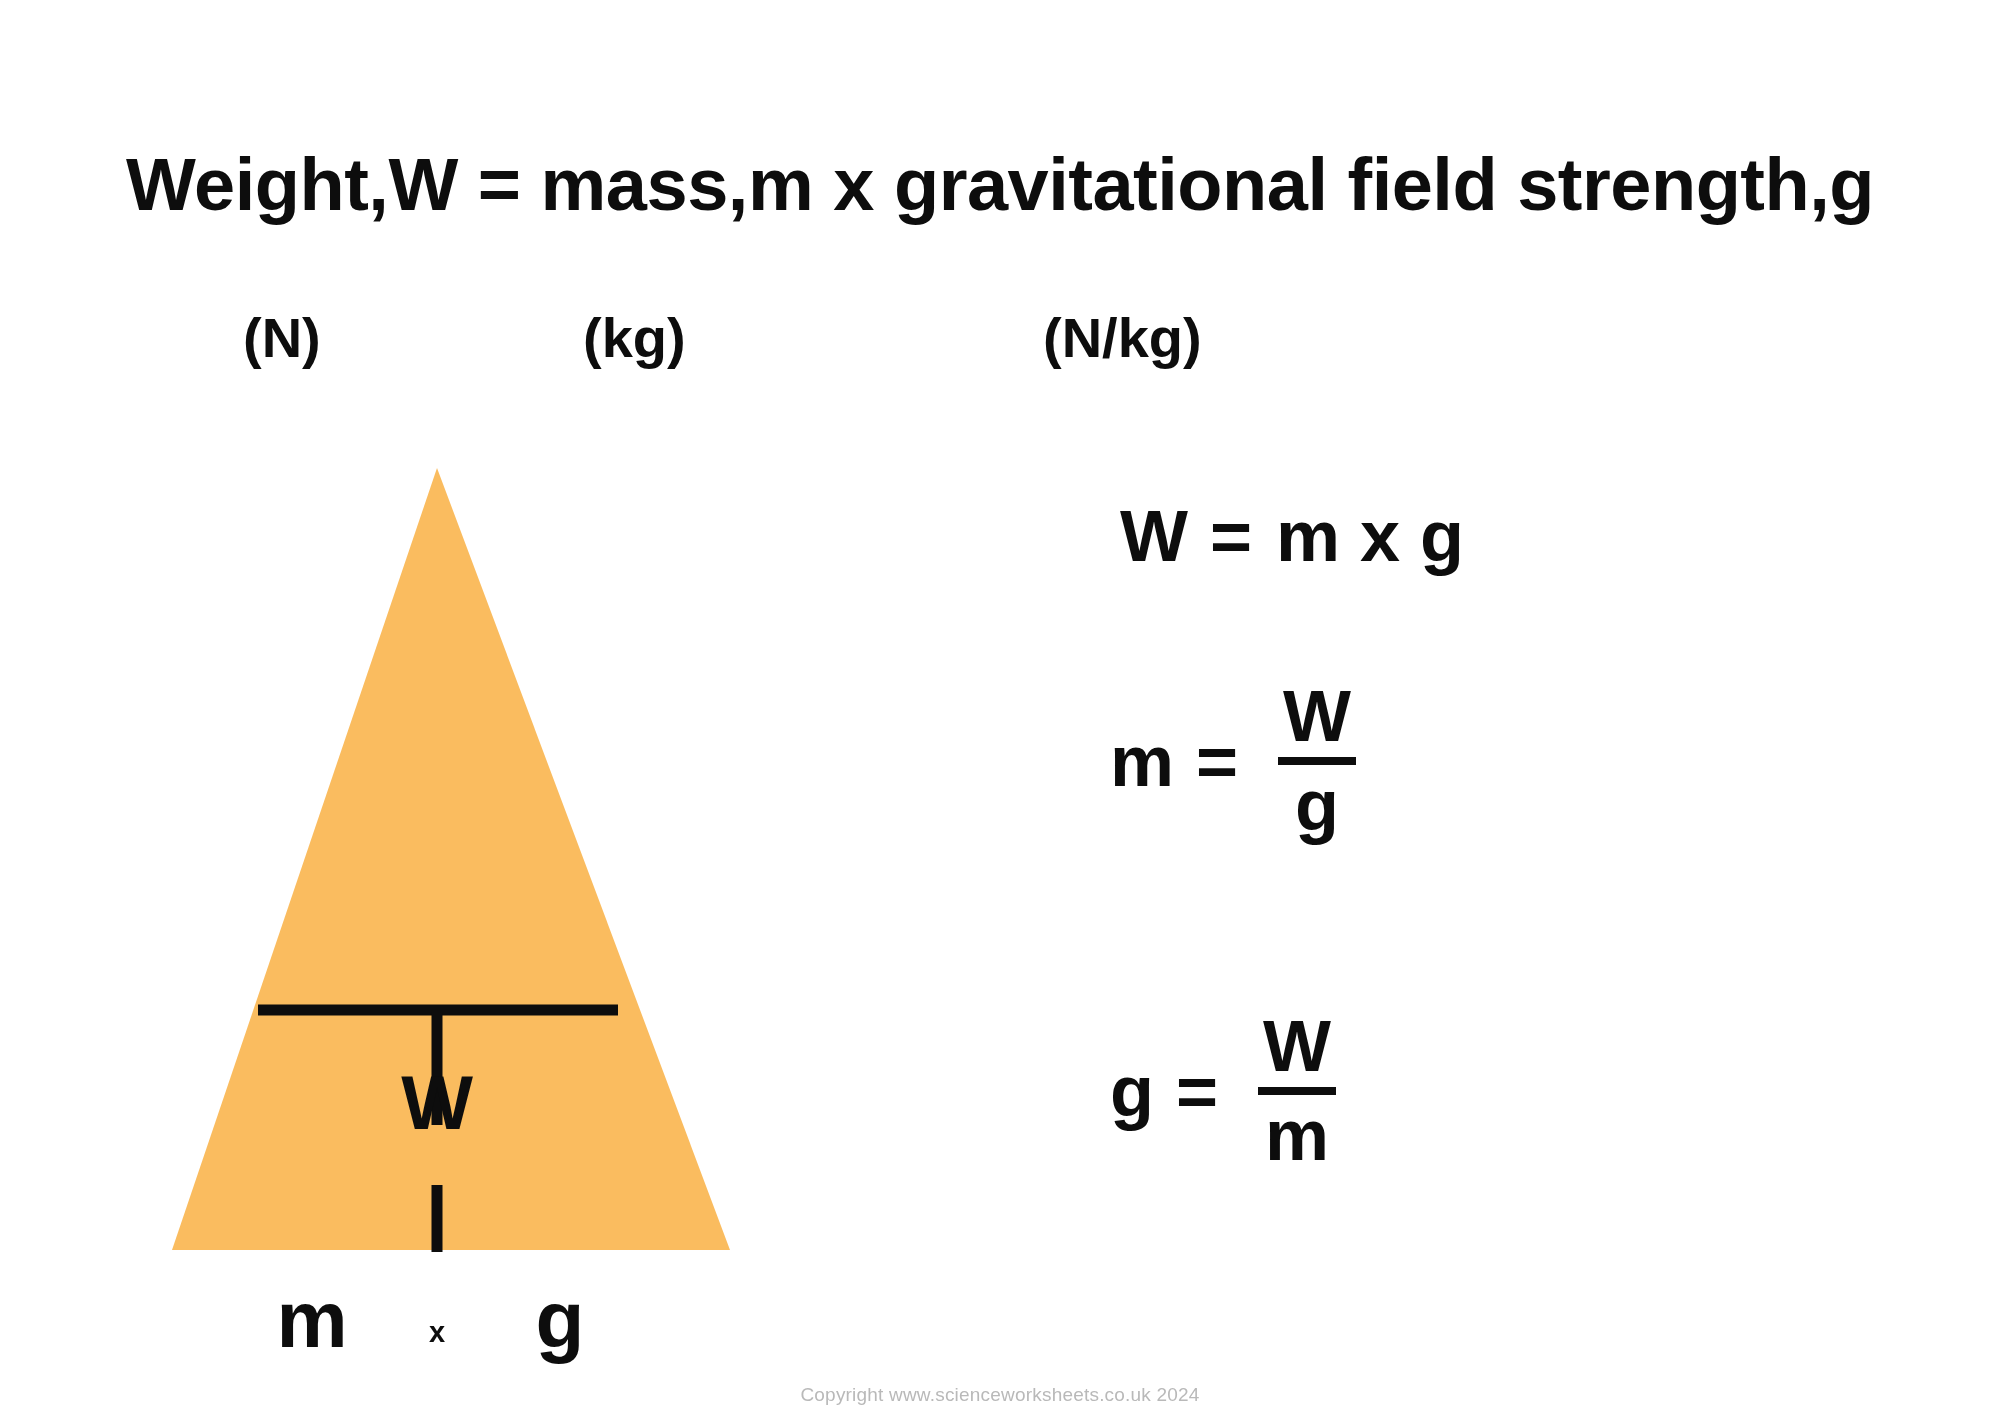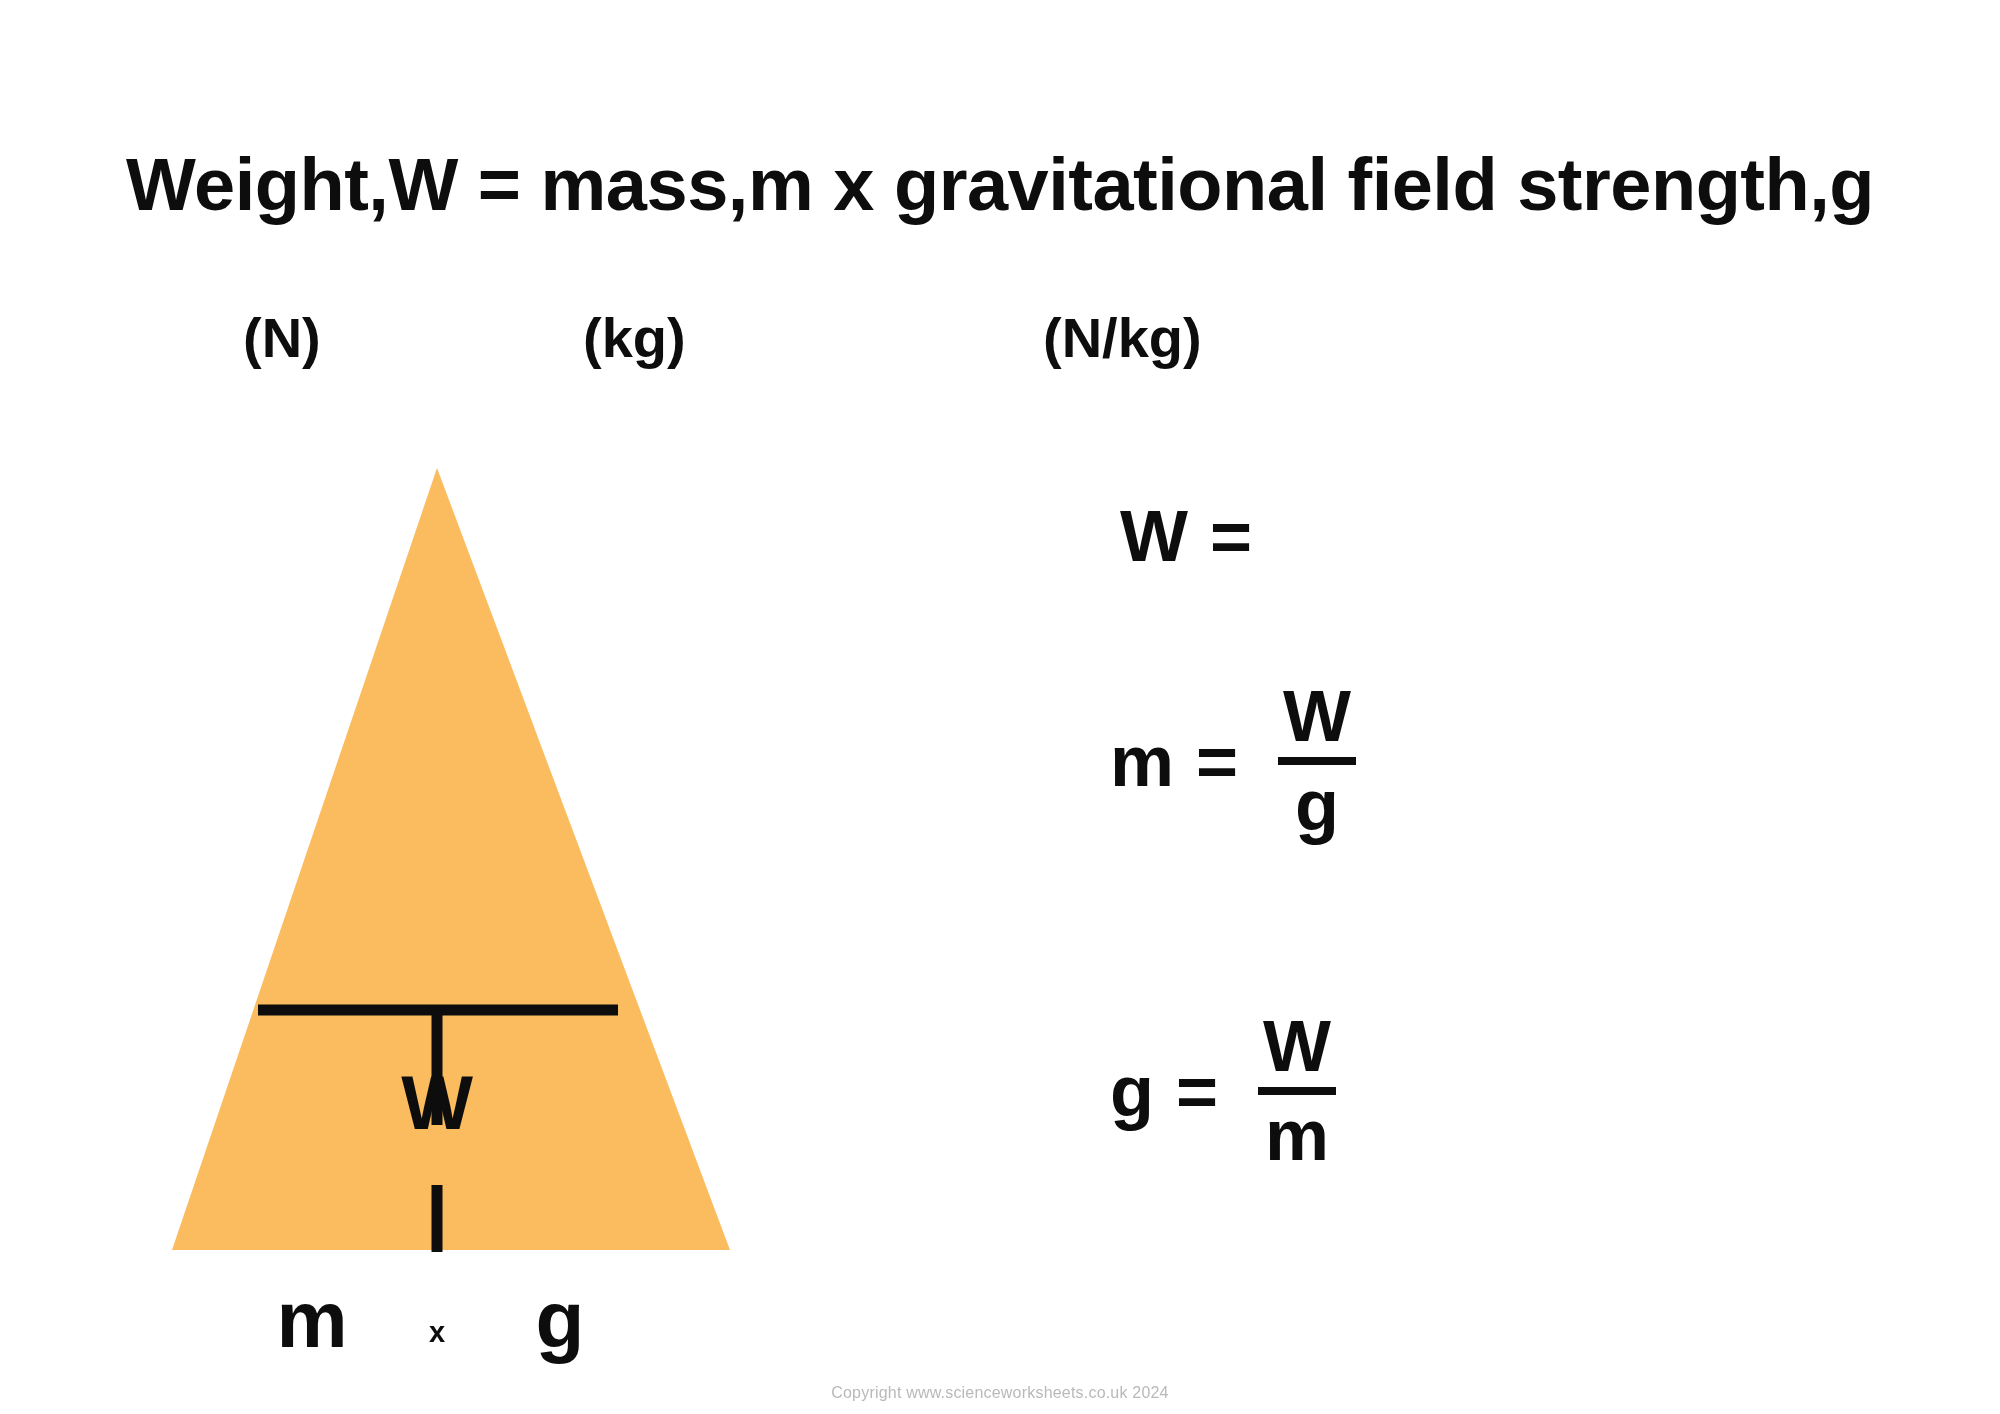--- a/index.html
+++ b/index.html
@@ -151,21 +151,21 @@
   #formula-mass     { left: -10px; top: 180px; }
   #formula-gravity  { left: -10px; top: 510px; }
 
   
   #copyright-footer {
     position: absolute;
     left: 0;
     top: 1384px;
     width: 2000px;
     text-align: center;
-    font-size: 16px;
+    font-size: 19px;
     font-weight: 400;
     color: #b9b9b9;
     letter-spacing: 0.2px;
     white-space: nowrap;
   }
 </style>
 </head>
 <body>
 
 <div id="equation-title">Weight,W = mass,m x gravitational field strength,g</div>
@@ -196,20 +196,21 @@
   <div class="tri-label" id="tri-label-gravity">g</div>
 
   <div class="tri-label" id="tri-label-times">x</div>
 </div>
 
 <div id="formula-column">
 
   <div class="formula-row" id="formula-product">
     <span class="formula-lhs">W</span>
     <span class="formula-eq">=</span>
+    <span class="formula-rhs-inline">m x g</span>
   </div>
 
   <div class="formula-row" id="formula-mass">
     <span class="formula-lhs">m</span>
     <span class="formula-eq">=</span>
     <span class="fraction">
       <span class="fraction-numerator">W</span>
       <span class="fraction-bar"></span>
       <span class="fraction-denominator">g</span>
     </span>

